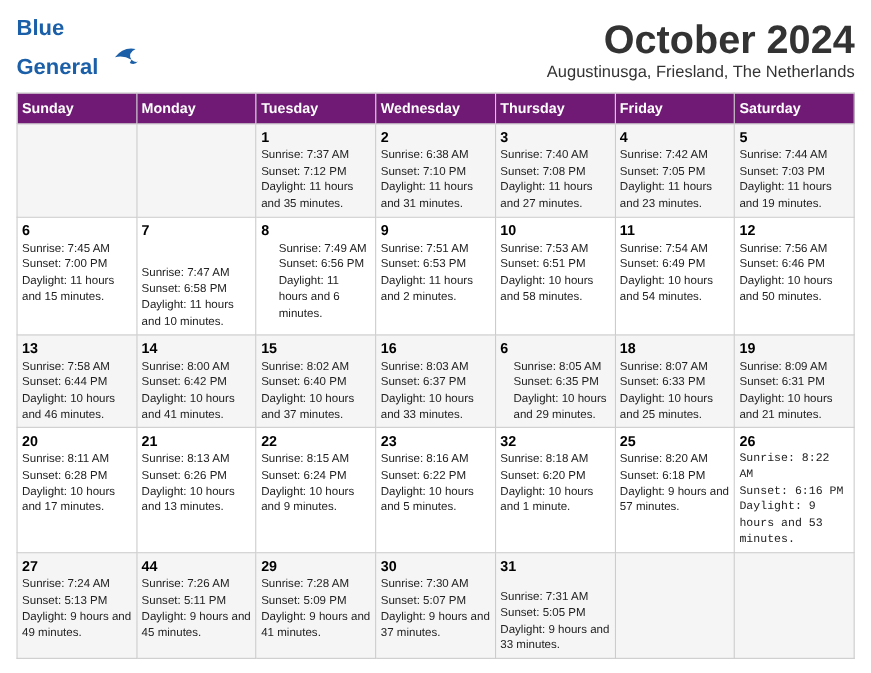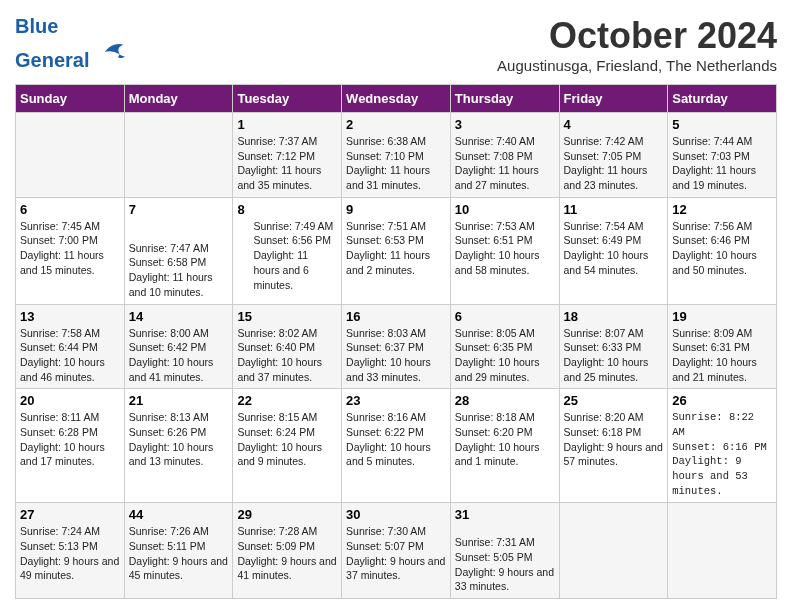--- a/index.html
+++ b/index.html
@@ -222,21 +222,21 @@
 Daylight: 10 hours and 37 minutes.</div>
         </td>
         <td>
           <span class="day-num">16</span>
           <div class="day-info" style="white-space: pre-line;">Sunrise: 8:03 AM
 Sunset: 6:37 PM
 Daylight: 10 hours and 33 minutes.</div>
         </td>
         <td>
           <span class="day-num">6</span>
-          <div class="day-info" style="white-space: pre-line;">Sunrise: 8:05 AM
+          <div class="day-info" style="white-space: pre-line; margin-left: 12px;">Sunrise: 8:05 AM
 Sunset: 6:35 PM
 Daylight: 10 hours and 29 minutes.</div>
         </td>
         <td>
           <span class="day-num">18</span>
           <div class="day-info" style="white-space: pre-line;">Sunrise: 8:07 AM
 Sunset: 6:33 PM
 Daylight: 10 hours and 25 minutes.</div>
         </td>
         <td>
@@ -265,21 +265,21 @@
 Sunset: 6:24 PM
 Daylight: 10 hours and 9 minutes.</div>
         </td>
         <td>
           <span class="day-num">23</span>
           <div class="day-info" style="white-space: pre-line;">Sunrise: 8:16 AM
 Sunset: 6:22 PM
 Daylight: 10 hours and 5 minutes.</div>
         </td>
         <td>
-          <span class="day-num">28</span>
+          <span class="day-num">32</span>
           <div class="day-info" style="white-space: pre-line;">Sunrise: 8:18 AM
 Sunset: 6:20 PM
 Daylight: 10 hours and 1 minute.</div>
         </td>
         <td>
           <span class="day-num">25</span>
           <div class="day-info" style="white-space: pre-line;">Sunrise: 8:20 AM
 Sunset: 6:18 PM
 Daylight: 9 hours and 57 minutes.</div>
         </td>

